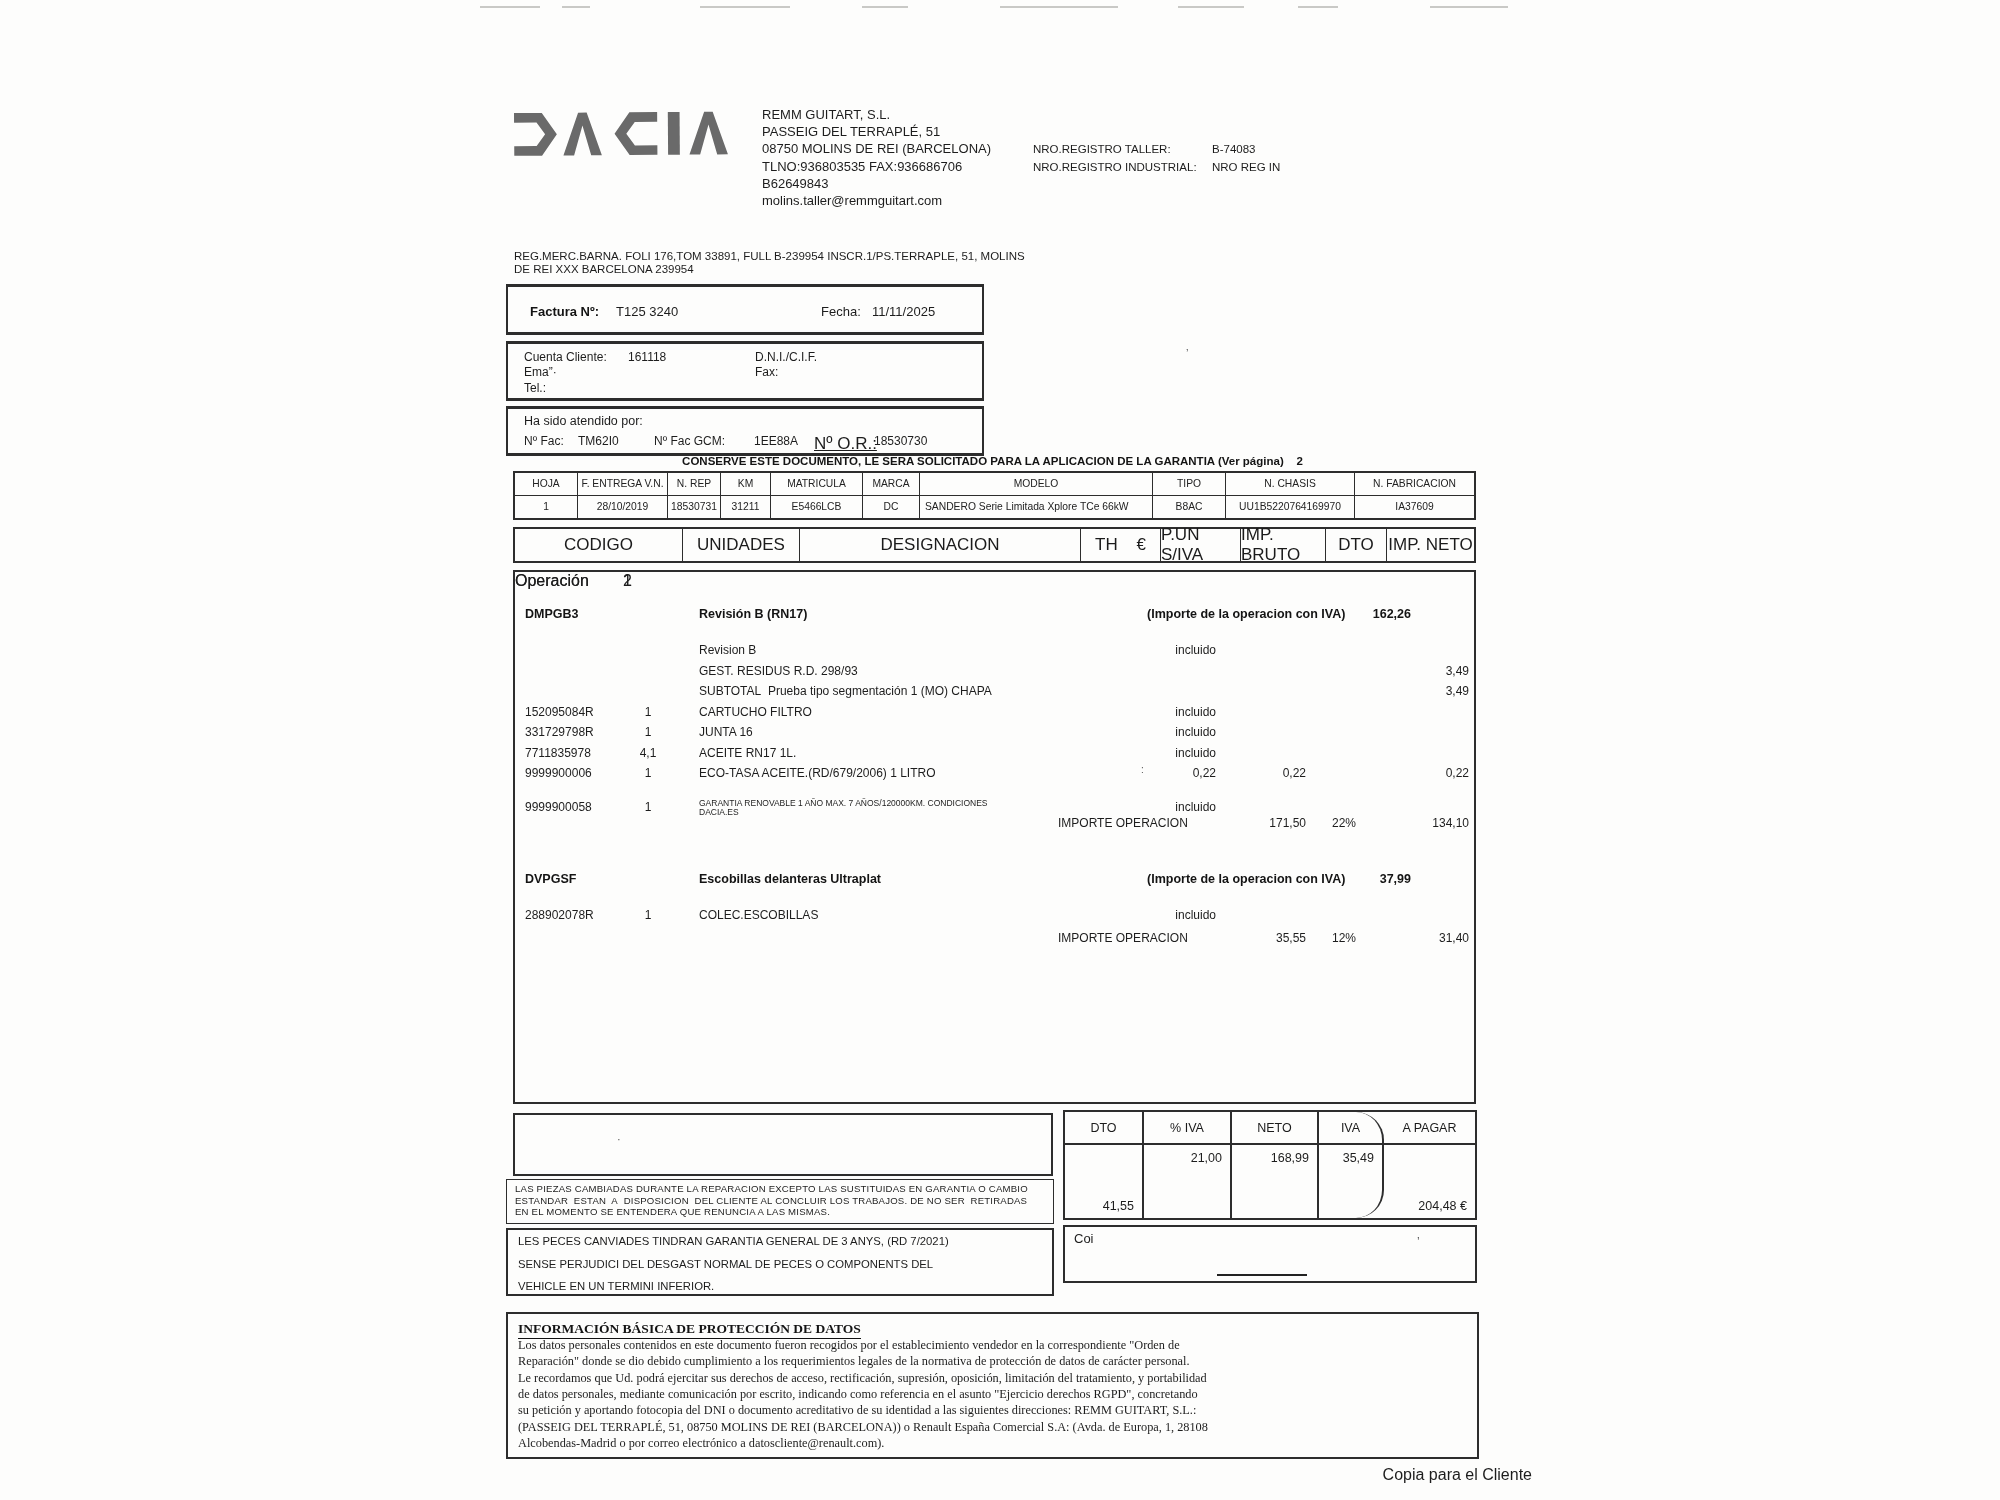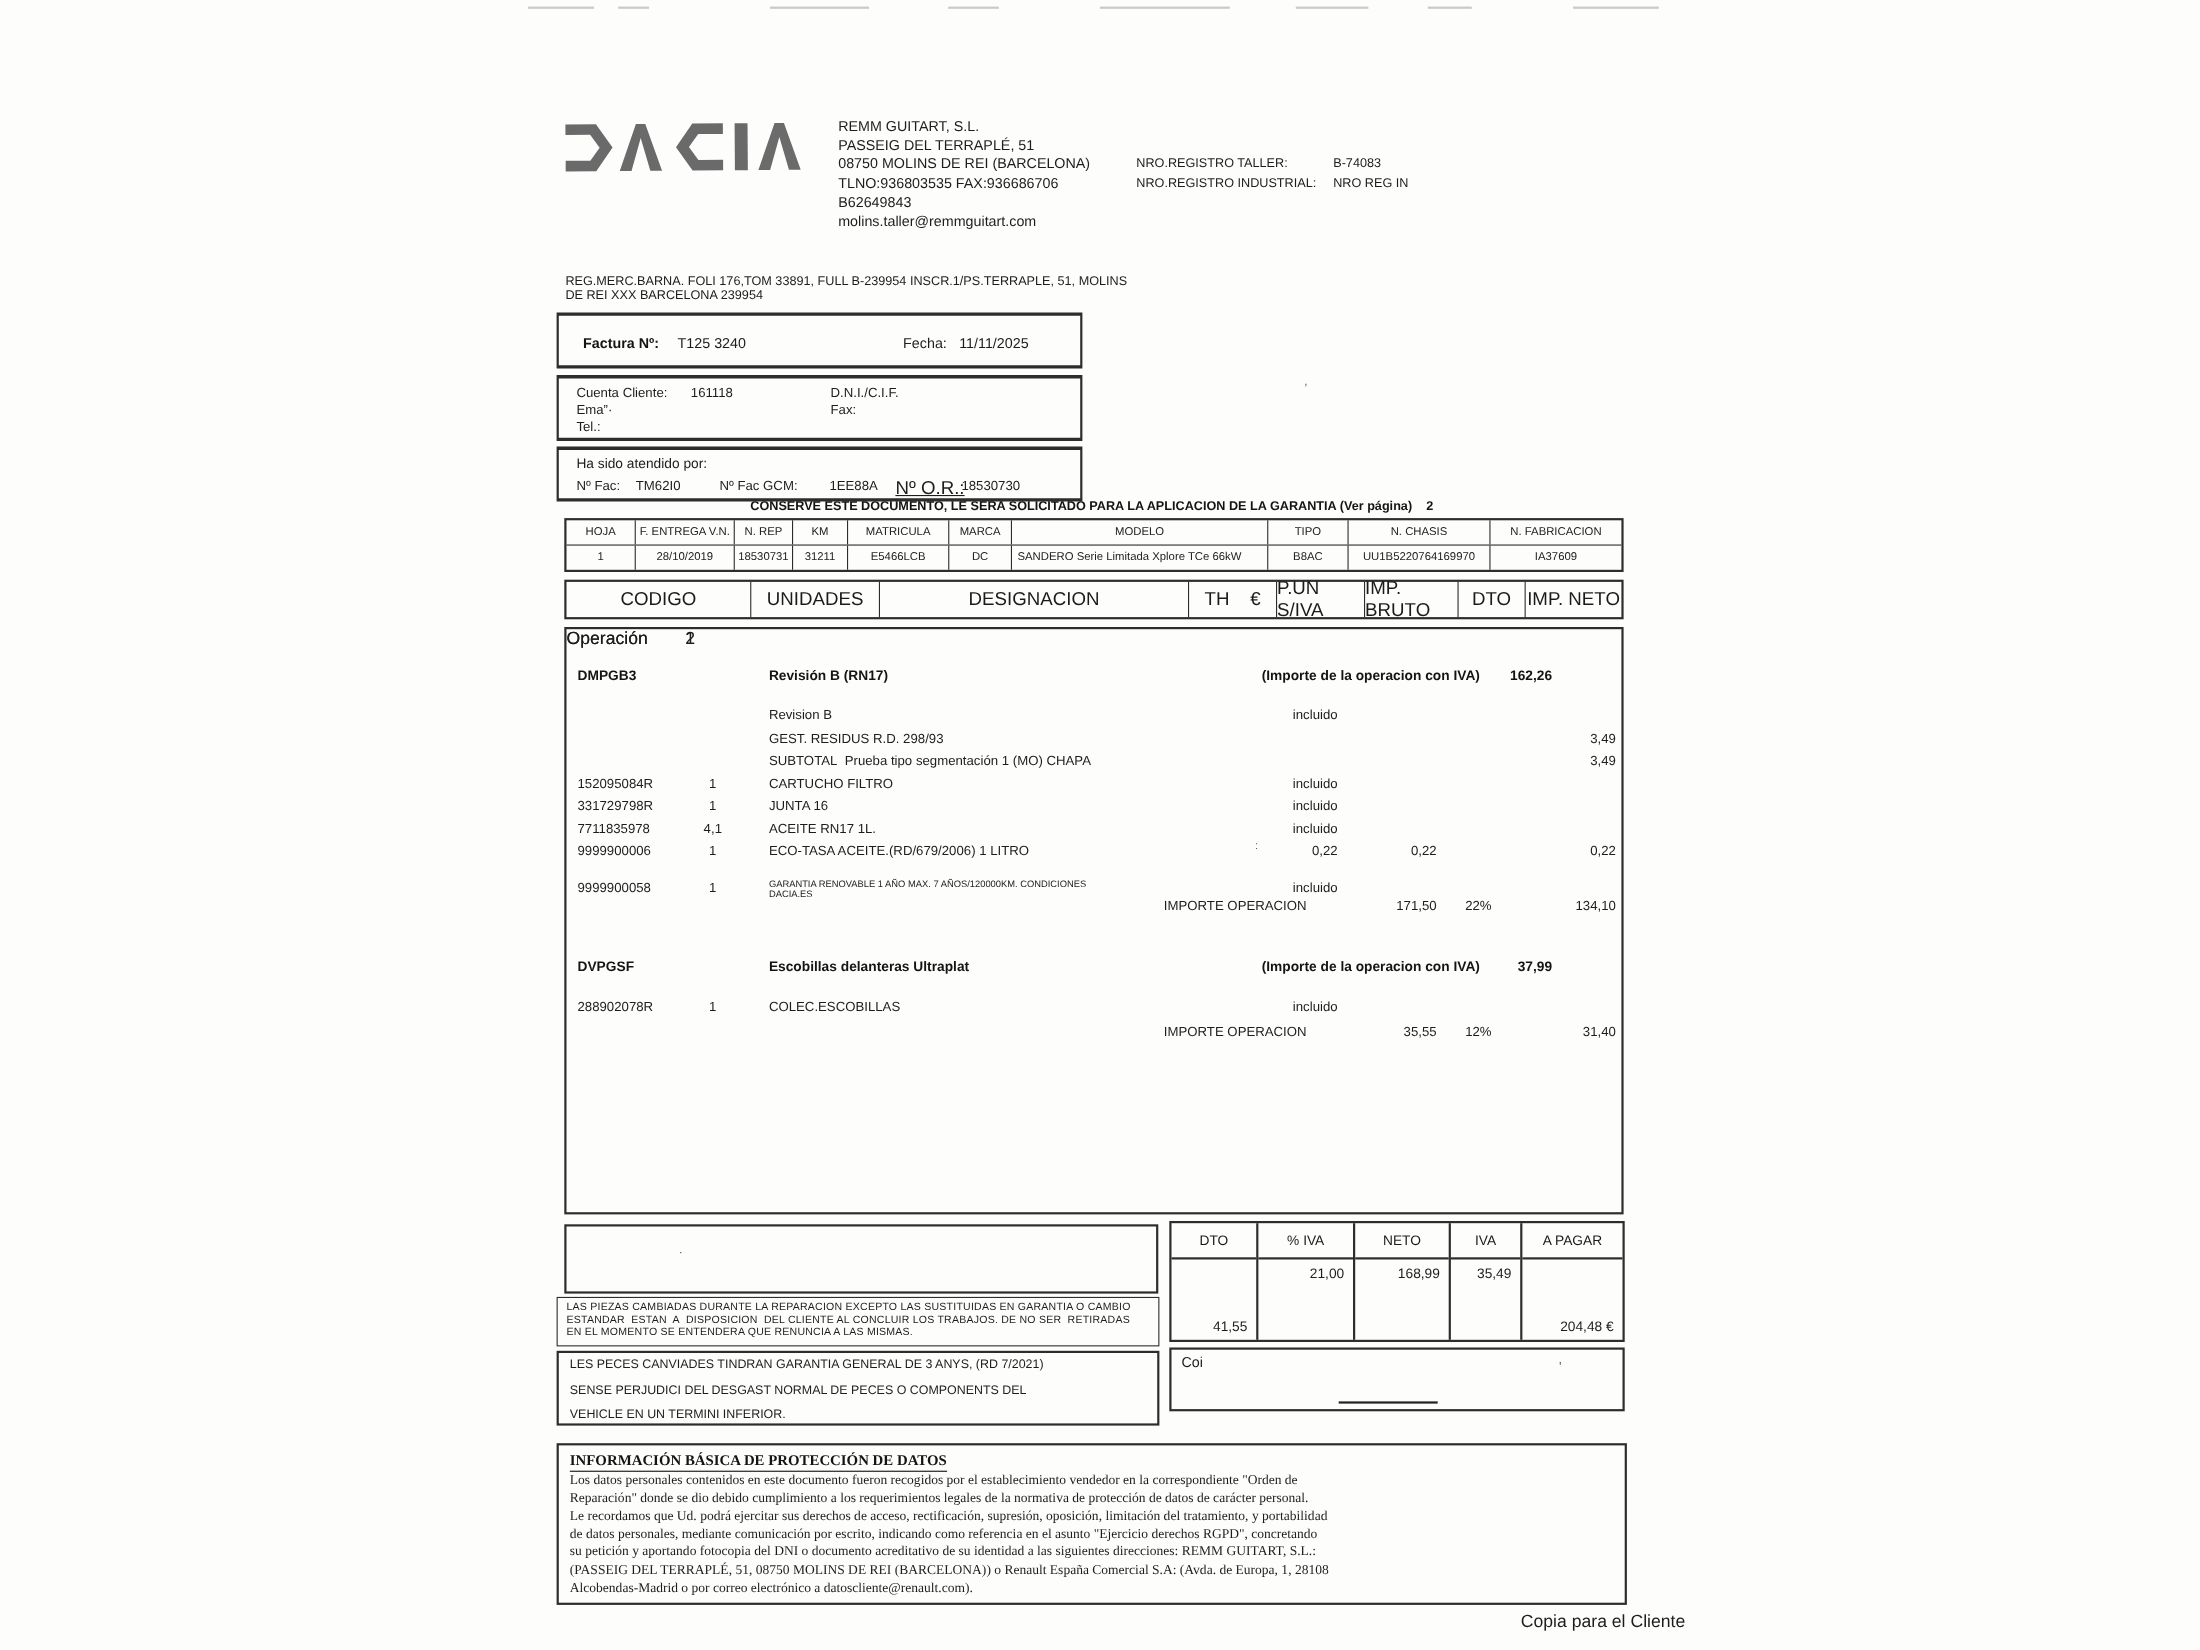--- a/index.html
+++ b/index.html
@@ -248,21 +248,21 @@
       <div class="tval" style="bottom:5px;">41,55</div>
     </div>
     <div class="tcol" style="width:88px;">
       <div class="thead">% IVA</div>
       <div class="tval" style="top:39px;">21,00</div>
     </div>
     <div class="tcol" style="width:87px;">
       <div class="thead">NETO</div>
       <div class="tval" style="top:39px;">168,99</div>
     </div>
-    <div class="tcol" style="width:65px;">
+    <div class="tcol" style="width:65px;border-radius:28px;">
       <div class="thead">IVA</div>
       <div class="tval" style="top:39px;">35,49</div>
     </div>
     <div class="tcol last">
       <div class="thead">A PAGAR</div>
       <div class="tval" style="bottom:5px;">204,48 €</div>
     </div>
   </div>
 
   <div class="box" style="left:1063px;top:1225px;width:414px;height:58px;">

